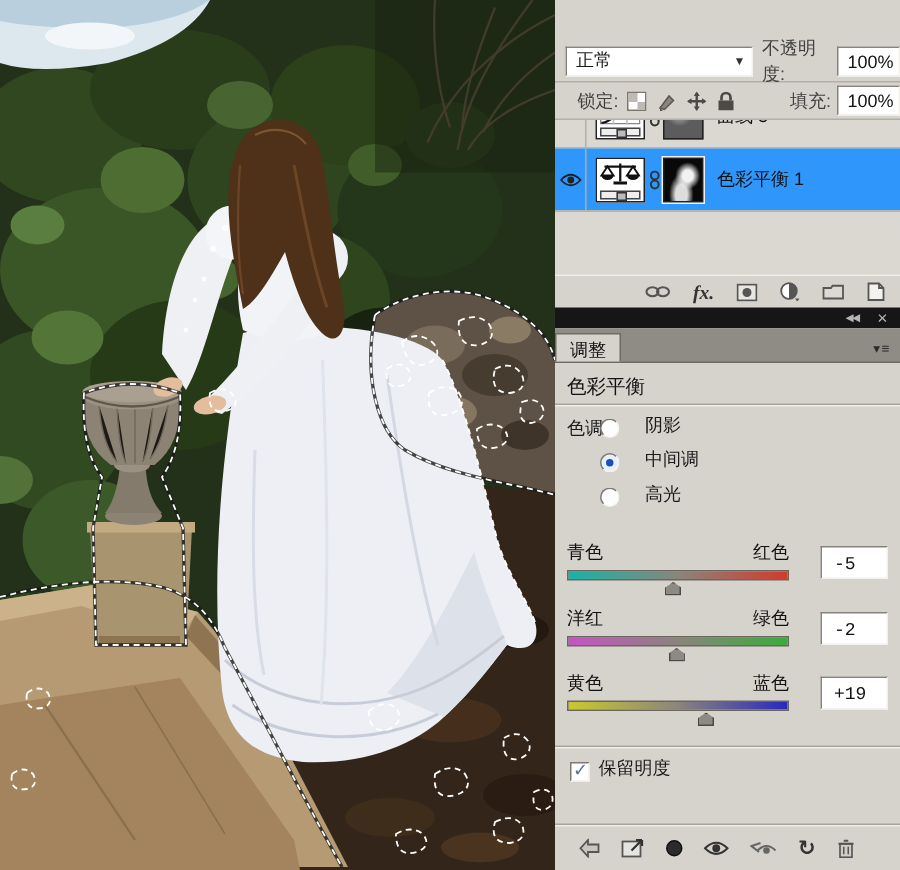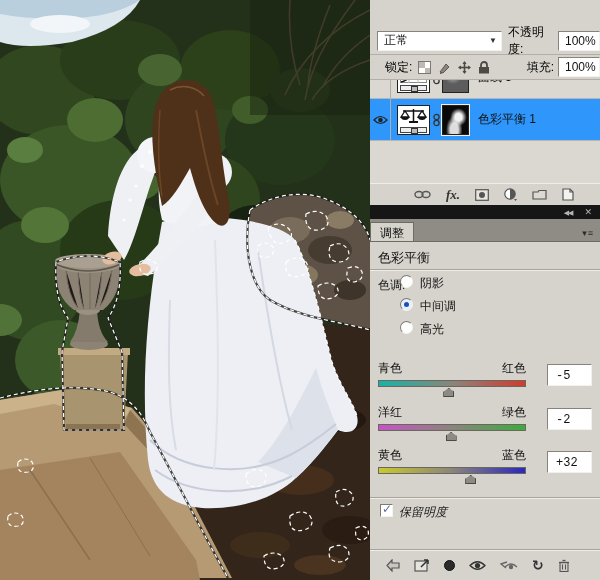--- a/index.html
+++ b/index.html
@@ -15,21 +15,21 @@
   .panels { position:absolute; left:370px; top:0; width:230px; height:580px; background:var(--panel-bg); font-size:12px; color:#1a1a1a; }
 
   
   .layers-panel { position:absolute; top:0; left:0; width:230px; height:205px; background:var(--panel-bg); }
   .tabbar { position:absolute; top:0; left:0; right:0; height:27px; background:#8f8b85; border-bottom:1px solid #6e6a64; display:flex; align-items:flex-end; }
   .tab { height:21px; padding:3px 9px 2px; background:var(--panel-bg); border:1px solid #6e6a64; border-bottom:none; font-size:12px; color:#111; }
   .watermark { flex:1; height:21px; margin-left:2px; background:#716d68; color:#4a4741; font-size:9px; line-height:21px; padding-left:4px; letter-spacing:0; text-shadow:0 1px 0 #8b8781; white-space:nowrap; overflow:hidden; }
   .blendrow { position:absolute; top:27px; left:0; right:0; height:28px; display:flex; align-items:center; border-bottom:1px solid #b3afa8; }
   .dropdown { position:relative; margin-left:7px; width:135px; height:20px; background:#fff; border:1px solid; border-color:#87837c #f3f1ec #f3f1ec #87837c; display:flex; align-items:center; padding:0 6px; }
   .dd-arrow { position:absolute; right:4px; top:4px; font-size:8px; color:#333; }
-  .lbl { margin-left:6px; color:#000000; }
+  .lbl { margin-left:6px; color:#404040; }
   .valbox { height:20px; background:#fff; border:1px solid; border-color:#87837c #f3f1ec #f3f1ec #87837c; padding:2px 4px 0 6px; font-size:12px; color:#111; }
   .blendrow .valbox, .lockrow .valbox { width:42px; }
   .lockrow { position:absolute; top:55px; left:0; right:0; height:25px; display:flex; align-items:center; border-bottom:1px solid #b3afa8; }
   .lockrow .lbl:first-child { margin-left:15px; }
   .lockicons { display:flex; align-items:center; gap:7px; margin-left:6px; }
   .lockicons svg { display:block; }
   .spacer { flex:1; }
 
   .layerlist { position:absolute; top:80px; left:0; right:0; height:103px; background:#dbd8d1; overflow:hidden; }
   .layerrow { display:flex; align-items:center; height:42px; border-bottom:1px solid #b8b5ae; background:#dbd8d1; }
@@ -45,53 +45,53 @@
   .mini-slider { width:27px; height:6px; border:1px solid #444; background:#eee; position:relative; }
   .mini-slider::after { content:""; position:absolute; left:10px; top:0px; width:5px; height:4px; background:#bbb; border:1px solid #333; }
   .linkico { margin:0 2px 0 3px; }
   .maskthumb { width:27px; height:30px; border:1px solid #222; }
   .layerrow.selected .maskthumb { outline:1px solid #f0f0f0; }
   .m0 { background:radial-gradient(circle at 40% 40%, #9a9a9a 15%, transparent 40%), #5c5c5c; }
   .m1 { background:radial-gradient(circle at 65% 30%, #e8e8e8 12%, transparent 35%), radial-gradient(circle at 30% 70%, #cfcfcf 18%, transparent 45%), #6f6f6f; }
   .m2 { background:radial-gradient(ellipse at 62% 40%, #f2f2f2 16%, transparent 38%), radial-gradient(ellipse at 45% 85%, #dddddd 20%, transparent 42%), #090909; }
   .layername { margin-left:9px; font-size:12px; color:#111; white-space:nowrap; }
 
-  .layerbar { position:absolute; top:183px; left:0; right:0; height:22px; border-top:1px solid #f0eee9; display:flex; align-items:center; gap:15px; padding-left:44px; background:var(--panel-bg); }
+  .layerbar { position:absolute; top:183px; left:0; right:0; height:22px; border-top:1px solid #f0eee9; display:flex; align-items:center; gap:15px; padding-left:60px; background:var(--panel-bg); }
   .layerbar svg, .layerbar span { display:block; }
   .fx-ico { font-family:"Liberation Serif",serif; font-style:italic; font-weight:bold; font-size:13px; color:#333; line-height:1; }
 
   .darkstrip { position:absolute; top:205px; left:0; right:0; height:14px; background:#161616; display:flex; align-items:center; justify-content:flex-end; gap:12px; padding-right:8px; }
   .darkstrip span { color:#b5b5b5; font-size:7px; line-height:1; letter-spacing:-1px; }
   .darkstrip .x { font-size:9px; letter-spacing:0; }
 
   
   .adjust-panel { position:absolute; top:219px; left:0; width:230px; height:361px; background:var(--panel-bg); }
   .tabbar2 { position:absolute; top:0; left:0; right:0; height:23px; background:#8f8b85; border-bottom:1px solid #6e6a64; display:flex; align-items:flex-end; }
   .tabbar2 .tab { height:19px; padding:2px 9px; }
   .panel-menu { margin-left:auto; margin-bottom:3px; margin-right:6px; color:#2a2a2a; font-size:9px; letter-spacing:1px; }
   .adj-body { position:absolute; top:23px; left:0; right:0; bottom:0; }
   .adj-title { position:absolute; top:7px; left:8px; font-size:13px; color:#111; }
   .sep { position:absolute; left:0; right:0; height:2px; border-top:1px solid #a8a49d; border-bottom:1px solid #efede8; }
   .sep1 { top:27px; } .sep2 { top:255px; } .sep3 { top:307px; }
 
   .tone-label { position:absolute; left:8px; top:35px; }
-  .radio-row { position:absolute; left:30px; display:flex; align-items:flex-start; gap:7px; }
+  .radio-row { position:absolute; left:30px; display:flex; align-items:flex-end; gap:17px; }
   .r0 { top:33px; } .r1 { top:56px; } .r2 { top:79px; }
   .radio { width:13px; height:13px; border-radius:50%; background:#fdfdfd; border:1px solid; border-color:#7d7973 #f5f3ee #f5f3ee #7d7973; position:relative; }
   .radio.checked { background:#e8f0fb; }
   .radio.checked::after { content:""; position:absolute; left:3px; top:3px; width:5px; height:5px; border-radius:50%; background:#1b50b8; }
 
   .sliderblock { position:absolute; left:8px; width:214px; height:36px;font-family:Liberation Mono, monospace; }
   .s0 { top:118px; } .s1 { top:162px; } .s2 { top:205px; }
   .slider-labels { width:148px; display:flex; justify-content:space-between; font-size:12px; color:#111; margin-bottom:3px; }
   .bar { position:relative; width:148px; height:7px; border:1px solid #6b675f; }
   .thumb { position:absolute; top:7px; width:11px; height:9px; background:#8d8a84; border:1px solid #4c4a45; clip-path:polygon(50% 0,100% 42%,100% 100%,0 100%,0 42%); }
   .slider-val { position:absolute; right:0; top:4px; width:45px; height:22px; background:#fff; border:1px solid; border-color:#87837c #f3f1ec #f3f1ec #87837c; font-size:12px; color:#111; padding:4px 0 0 8px; }
 
-  .chkrow { position:absolute; left:10px; top:262px; display:flex; align-items:flex-start; gap:6px;font-style:italic; }
+  .chkrow { position:absolute; left:10px; top:262px; display:flex; align-items:flex-end; gap:6px; }
   .checkbox { width:13px; height:13px; background:#fff; border:1px solid; border-color:#7d7973 #f5f3ee #f5f3ee #7d7973; position:relative; }
   .checkbox.checked::after { content:"✓"; position:absolute; left:1px; top:-3px; font-size:12px; font-weight:bold; color:#5a6da0; }
 
   .adjbar { position:absolute; left:0; right:0; top:308px; bottom:0; display:flex; align-items:center; gap:14px; padding-left:16px; }
   .adjbar svg, .adjbar span { display:block; }
   .reset-glyph { font-size:14px; font-weight:bold; color:#333; line-height:1; }
   .clip-dot { width:11px; height:11px; border-radius:50%; background:#2b2b2b; border:1px solid #111; }
 </style>
 </head>
 <body>
@@ -453,21 +453,21 @@
         </div>
 
         <div class="sliderblock s2">
           <div class="slider-labels">
             <span>黄色</span>
             <span>蓝色</span>
           </div>
           <div class="bar" style="background: linear-gradient(to right, rgb(201, 201, 46), rgb(138, 133, 124), rgb(42, 40, 192));">
               <div class="thumb" style="left: calc(62.5% - 5px);"></div>
             </div>
-          <div class="slider-val">+32</div>
+          <div class="slider-val">+19</div>
         </div>
 
         <div class="sep sep2"></div>
 
         <div class="chkrow">
           <span class="checkbox checked"></span>
           <span>保留明度</span>
         </div>
 
         <div class="sep sep3"></div>

